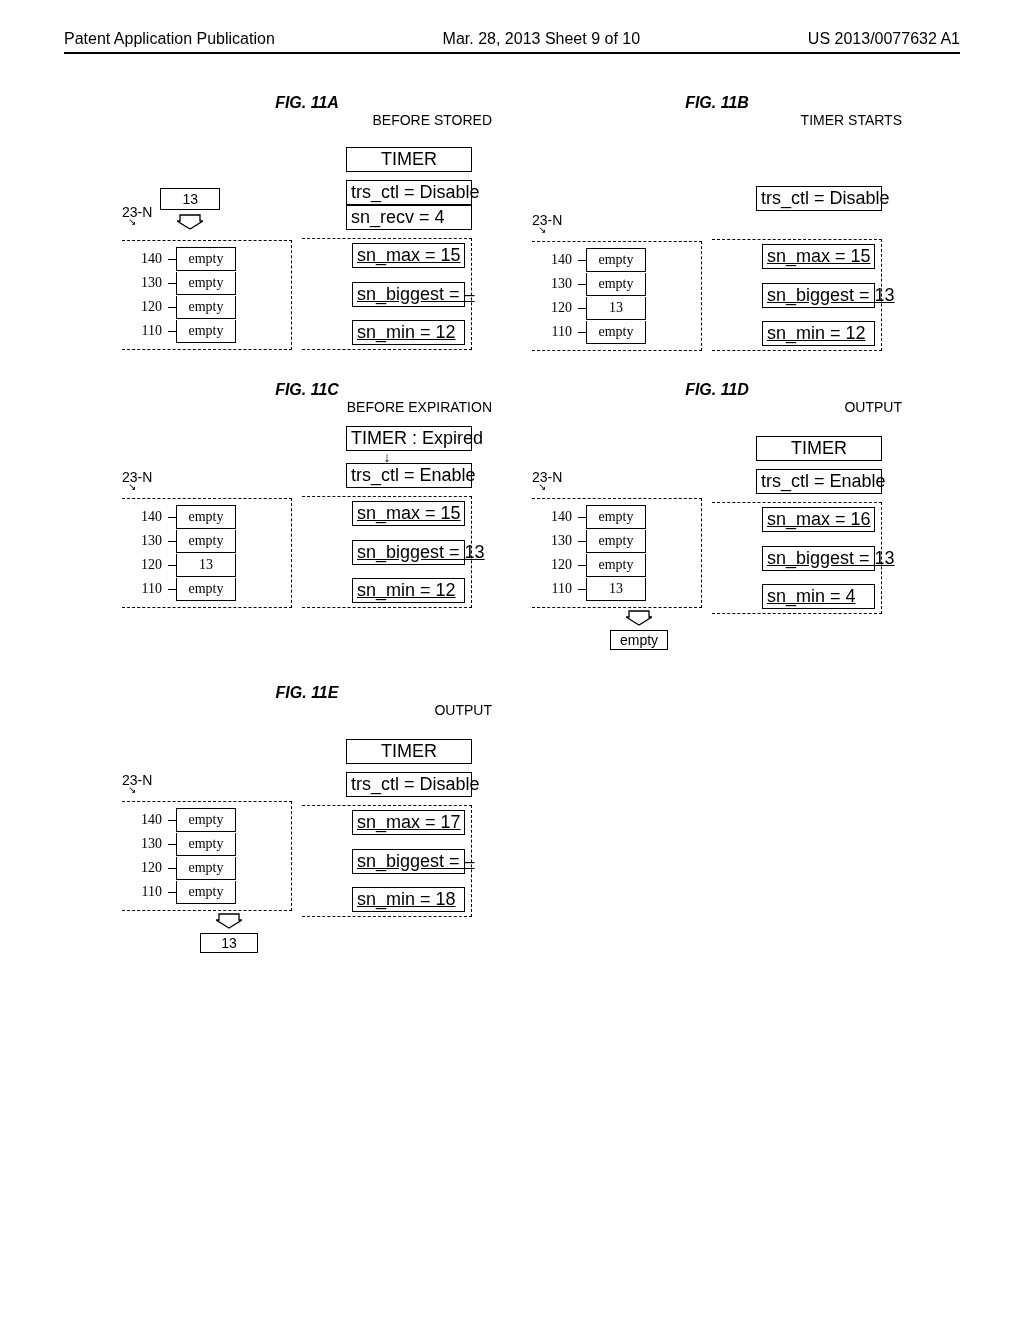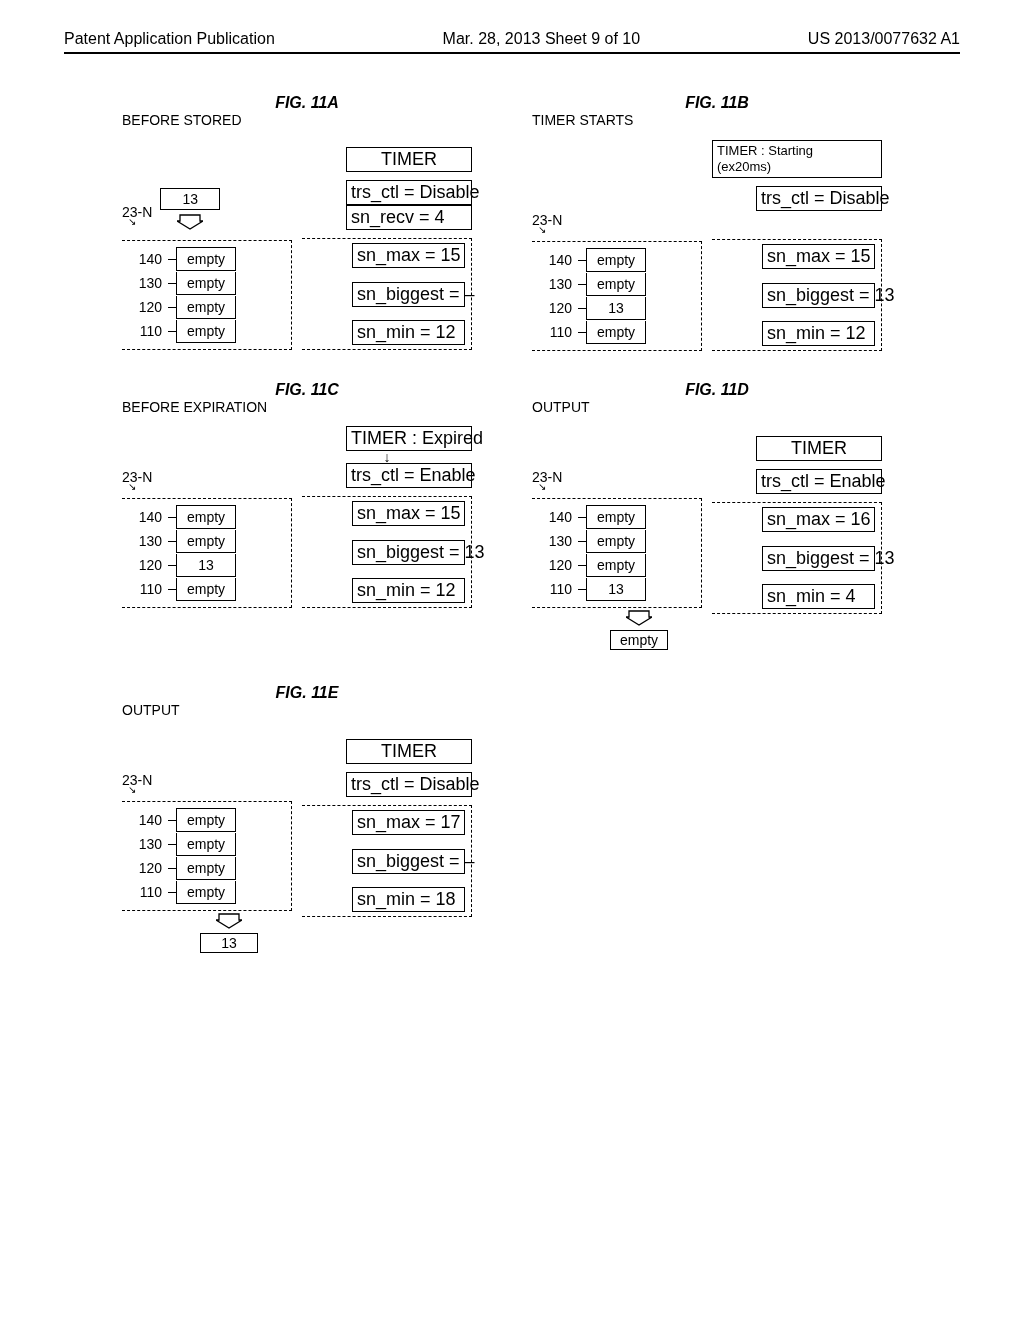--- a/index.html
+++ b/index.html
@@ -33,21 +33,21 @@
   .fig {
     width: 370px;
   }
   .fig-title {
     text-align: center;
     font-style: italic;
     font-size: 16px;
     font-weight: bold;
   }
   .fig-sub {
-    text-align: left;
+    text-align: right;
     font-size: 14px;
     margin-bottom: 6px;
   }
   .fig-body {
     display: flex;
     gap: 10px;
     align-items: flex-end;
   }
   .col-left {
     width: 170px;
@@ -72,20 +72,21 @@
     padding: 6px 4px 6px 0;
     position: relative;
     margin-top: 8px;
     display: flex;
   }
   .queue-region.left-open {
     border-right: none;
   }
   .slots {
     margin-left: 46px;
+    font-family: Liberation Serif, serif;
   }
   .slot-row {
     display: flex;
     align-items: center;
     height: 24px;
   }
   .slot-addr {
     width: 40px;
     text-align: right;
     font-size: 14px;
@@ -115,20 +116,21 @@
   }
   .right-region {
     border: 1px dashed #000;
     border-left: none;
     padding: 4px 6px;
     margin-top: 8px;
     height: 102px;
     display: flex;
     flex-direction: column;
     justify-content: space-between;
+    text-decoration: underline;
   }
   .right-box {
     border: 1.5px solid #000;
     font-size: 18px;
     padding: 1px 4px;
     text-align: left;
     white-space: nowrap;
     margin-left: 44px;
   }
   .timer-box-big {
@@ -268,21 +270,20 @@
               <div class="slot-row">
                   <span class="slot-addr">110</span>
                   <span class="tick"></span>
                   <div class="slot-box">empty</div>
                 </div>
             </div>
           </div>
         </div>
         <div class="col-right">
           <div class="top-right-stack">
-            <div class="timer-box-big"><span>TIMER : Starting<br>(ex20ms)</span></div>
             <div style="height:8px;"></div>
             <div class="right-box">trs_ctl = Disable</div>
             <div style="height:20px;"></div>
           </div>
           <div class="right-region">
             <div class="right-box">sn_max = 15</div>
             <div class="right-box">sn_biggest = 13</div>
             <div class="right-box">sn_min = 12</div>
           </div>
         </div>

